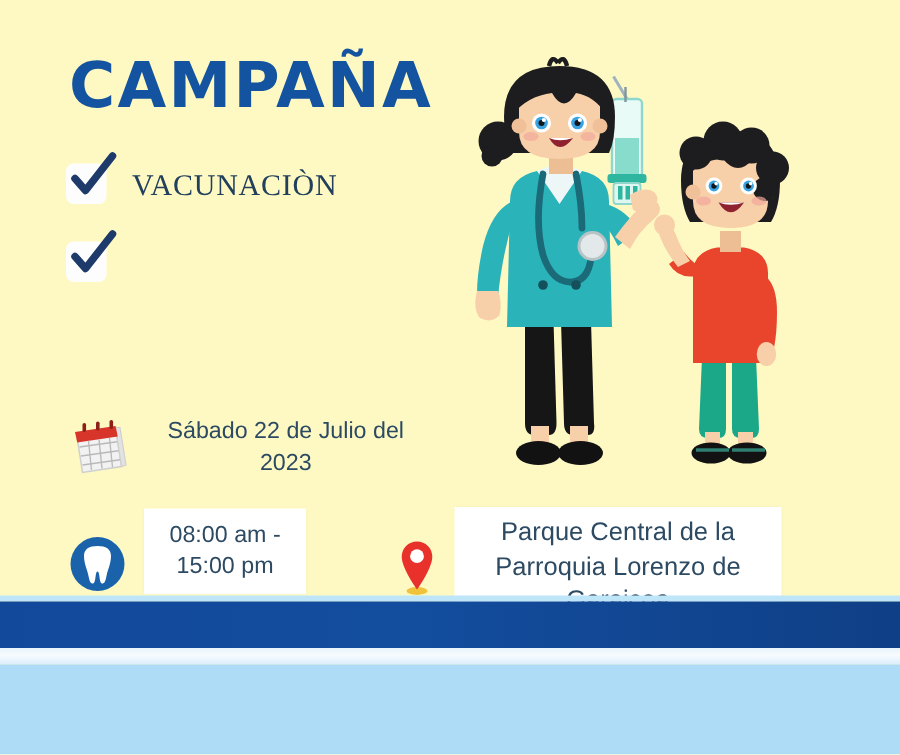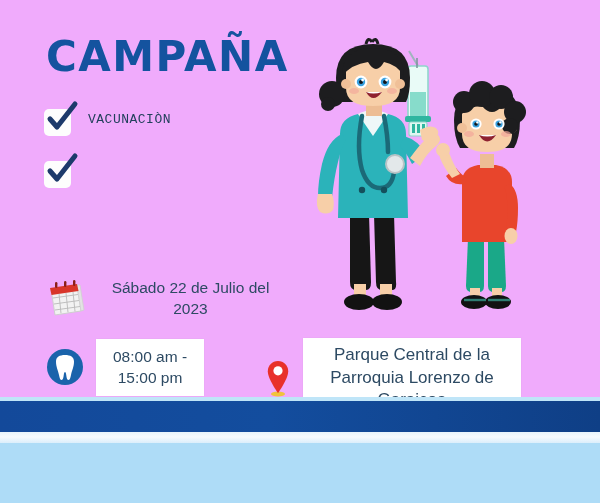--- a/index.html
+++ b/index.html
@@ -10,21 +10,21 @@
     width: 600px;
     height: 503px;
     overflow: hidden;
     font-family: "Liberation Sans", sans-serif;
     background: #ffffff;
   }
   #poster {
     position: relative;
     width: 600px;
     height: 503px;
-    background: #f0abfc;
+    background: #fef9c3;
     overflow: hidden;
   }
 
   
   .title {
     position: absolute;
     left: 46px;
     top: 36px;
     font-size: 42px;
     font-weight: bold;
@@ -61,26 +61,26 @@
   .check-box svg {
     position: absolute;
     left: 1px;
     top: -7px;
     width: 33px;
     height: 33px;
     overflow: visible;
   }
   .check-label {
     margin-left: 17px;
-    font-size: 13px;
+    font-size: 20px;
     color: #22405c;
     letter-spacing: 0.5px;
     line-height: 1.22;
     padding-top: 6px;
-    font-family: Liberation Mono, monospace;
+    font-family: Liberation Serif, serif;
   }
 
   
   .date-row {
     position: absolute;
     left: 44px;
     top: 278px;
     display: flex;
     align-items: flex-end;
   }
@@ -97,21 +97,21 @@
     line-height: 1.35;
     width: 185px;
   }
 
   
   .time-row {
     position: absolute;
     left: 45px;
     top: 339px;
     display: flex;
-    align-items: center;
+    align-items: flex-end;
   }
   .tooth-icon {
     width: 40px;
     height: 40px;
     flex: 0 0 auto;
   }
   .time-box {
     margin-left: 11px;
     background: #ffffff;
     padding: 7px 17px;

